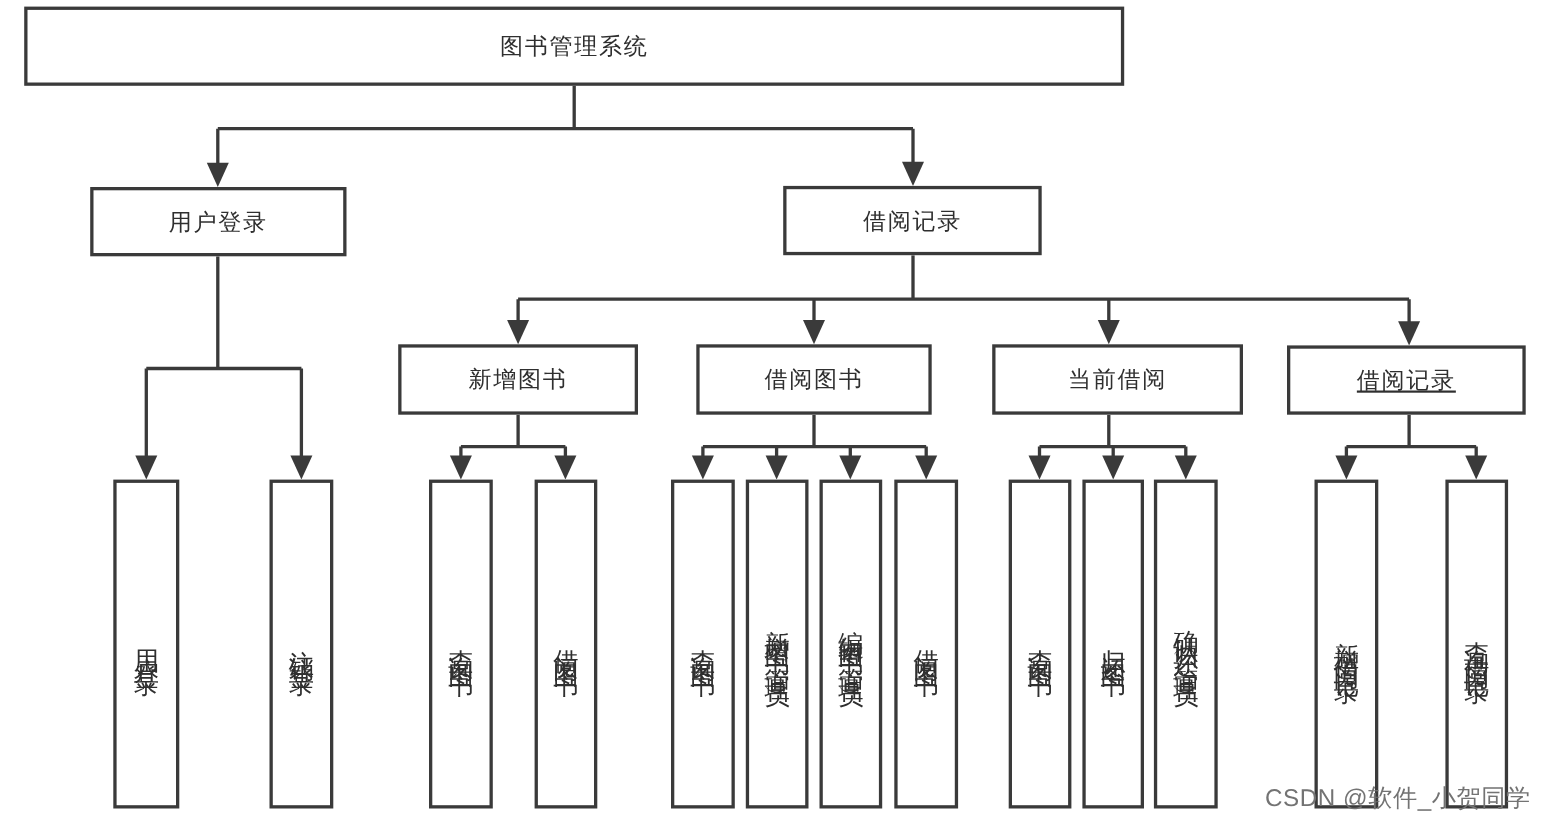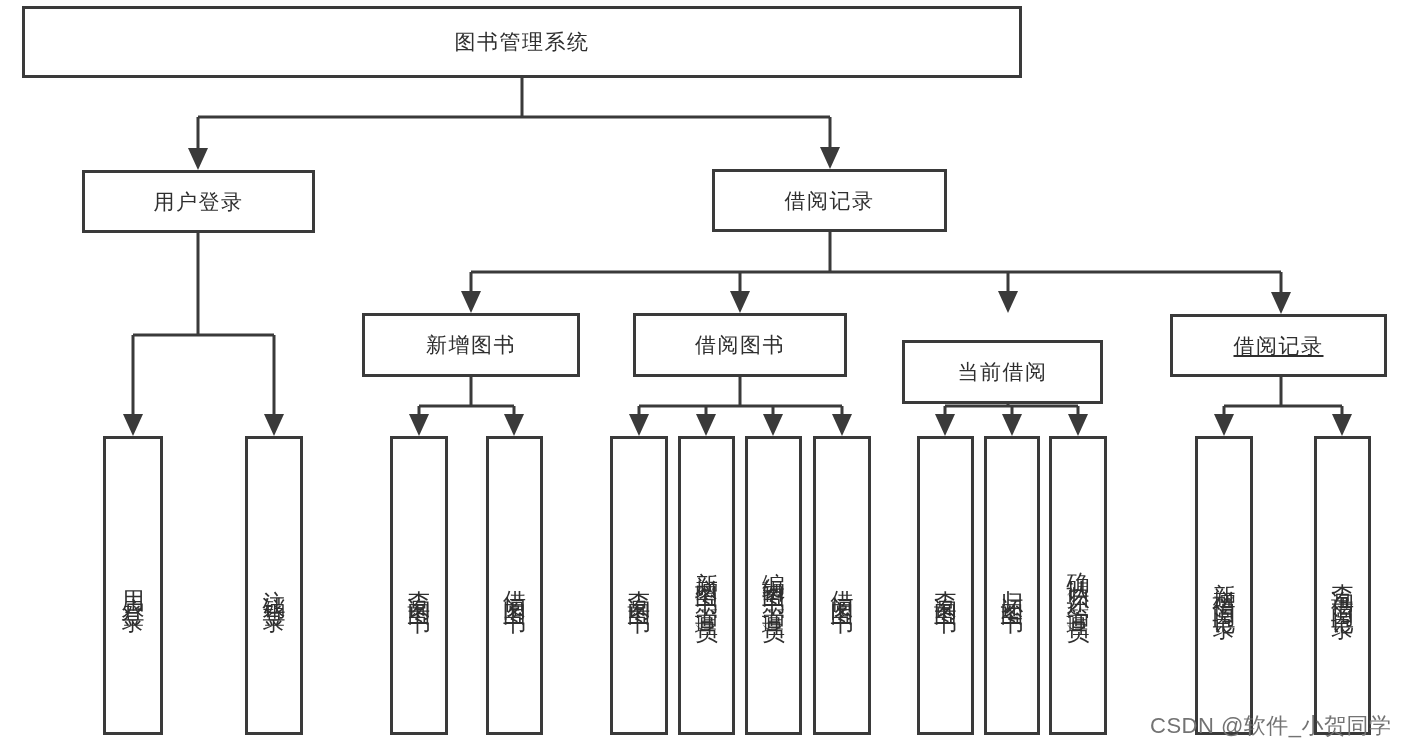--- a/index.html
+++ b/index.html
@@ -99,21 +99,21 @@
   <div class="box" style="left:712px; top:169px; width:235px; height:63px;">
     <span class="hlabel">借阅记录</span>
   </div>
 
   <div class="box" style="left:362px; top:313px; width:218px; height:64px;">
     <span class="hlabel">新增图书</span>
   </div>
   <div class="box" style="left:633px; top:313px; width:214px; height:64px;">
     <span class="hlabel">借阅图书</span>
   </div>
-  <div class="box" style="left:902px; top:313px; width:201px; height:64px;margin-top:27px;">
+  <div class="box" style="left:902px; top:313px; width:228px; height:64px;">
     <span class="hlabel">当前借阅</span>
   </div>
   <div class="box" style="left:1170px; top:314px; width:217px; height:63px;text-decoration:underline;">
     <span class="hlabel">借阅记录</span>
   </div>
 
   <div class="box leaf" style="left:103px; top:436px; width:60px; height:299px;">
     <span class="vlabel">用户登录</span>
   </div>
   <div class="box leaf" style="left:245px; top:436px; width:58px; height:299px;">

